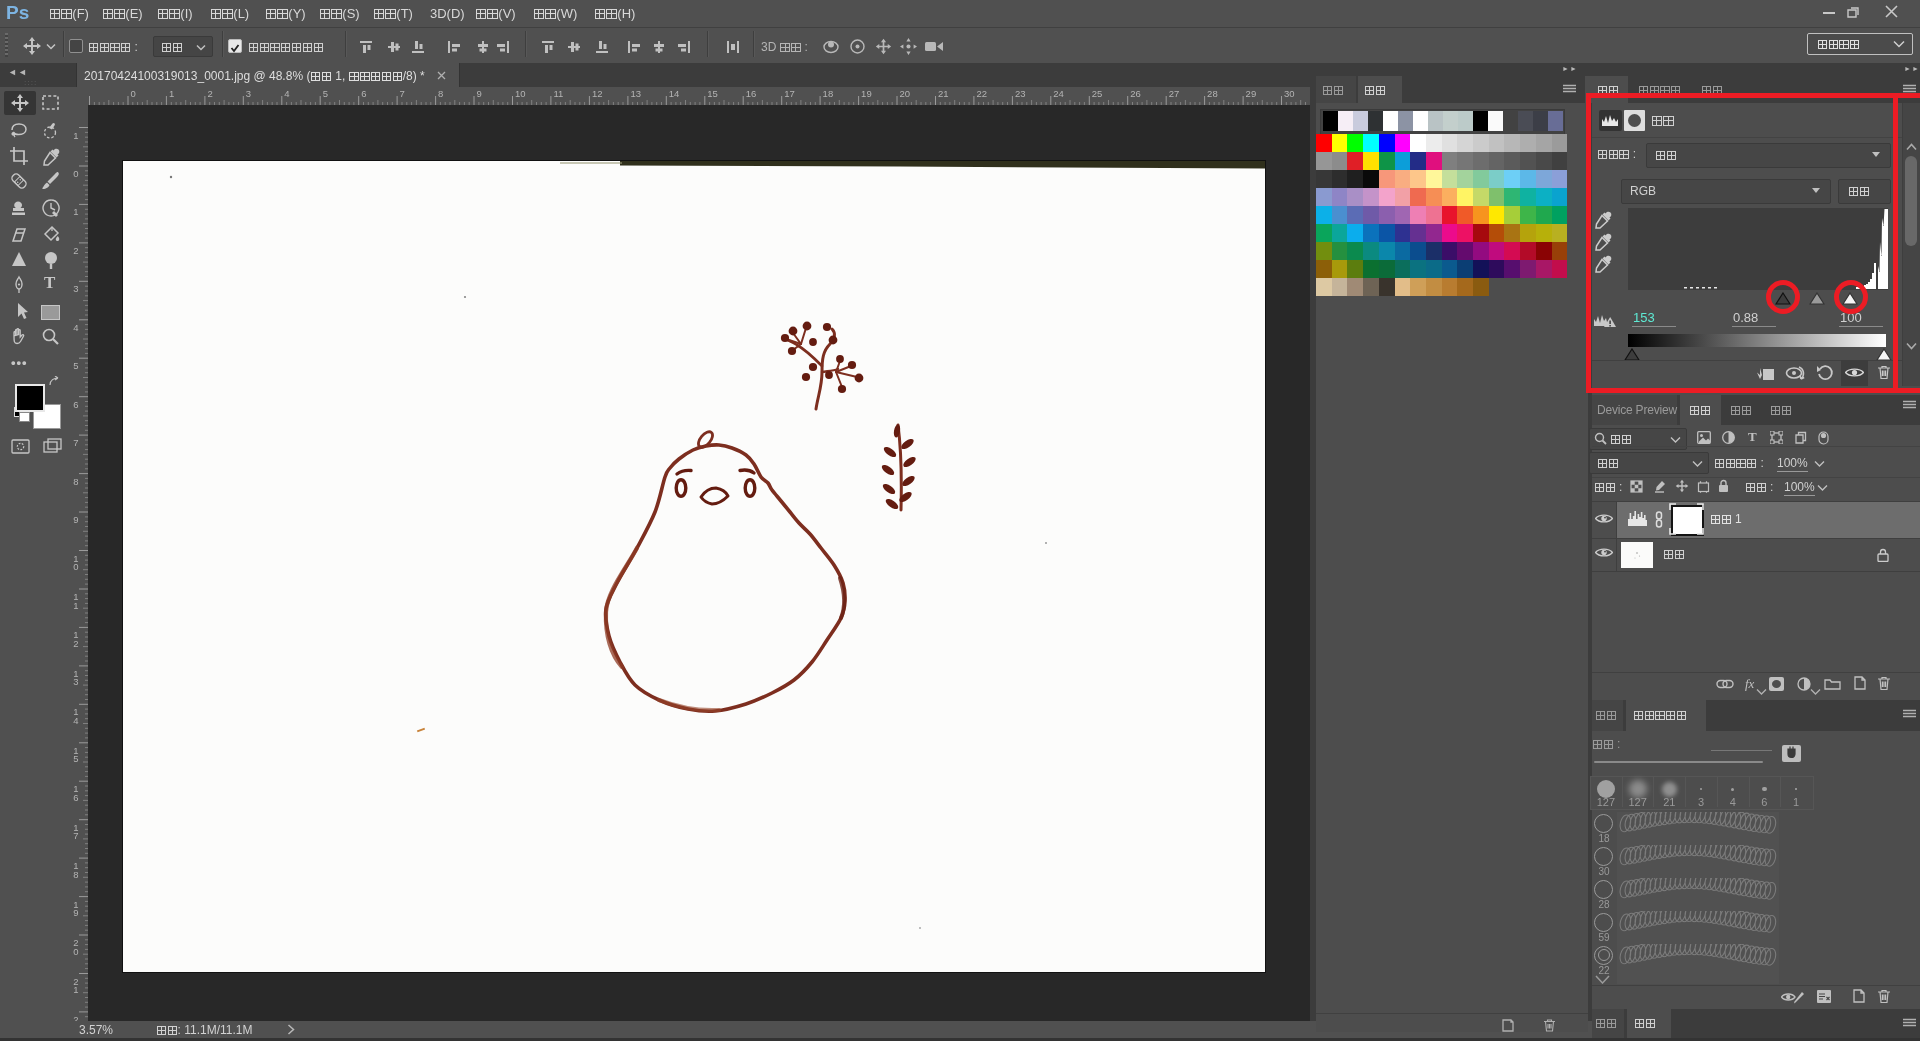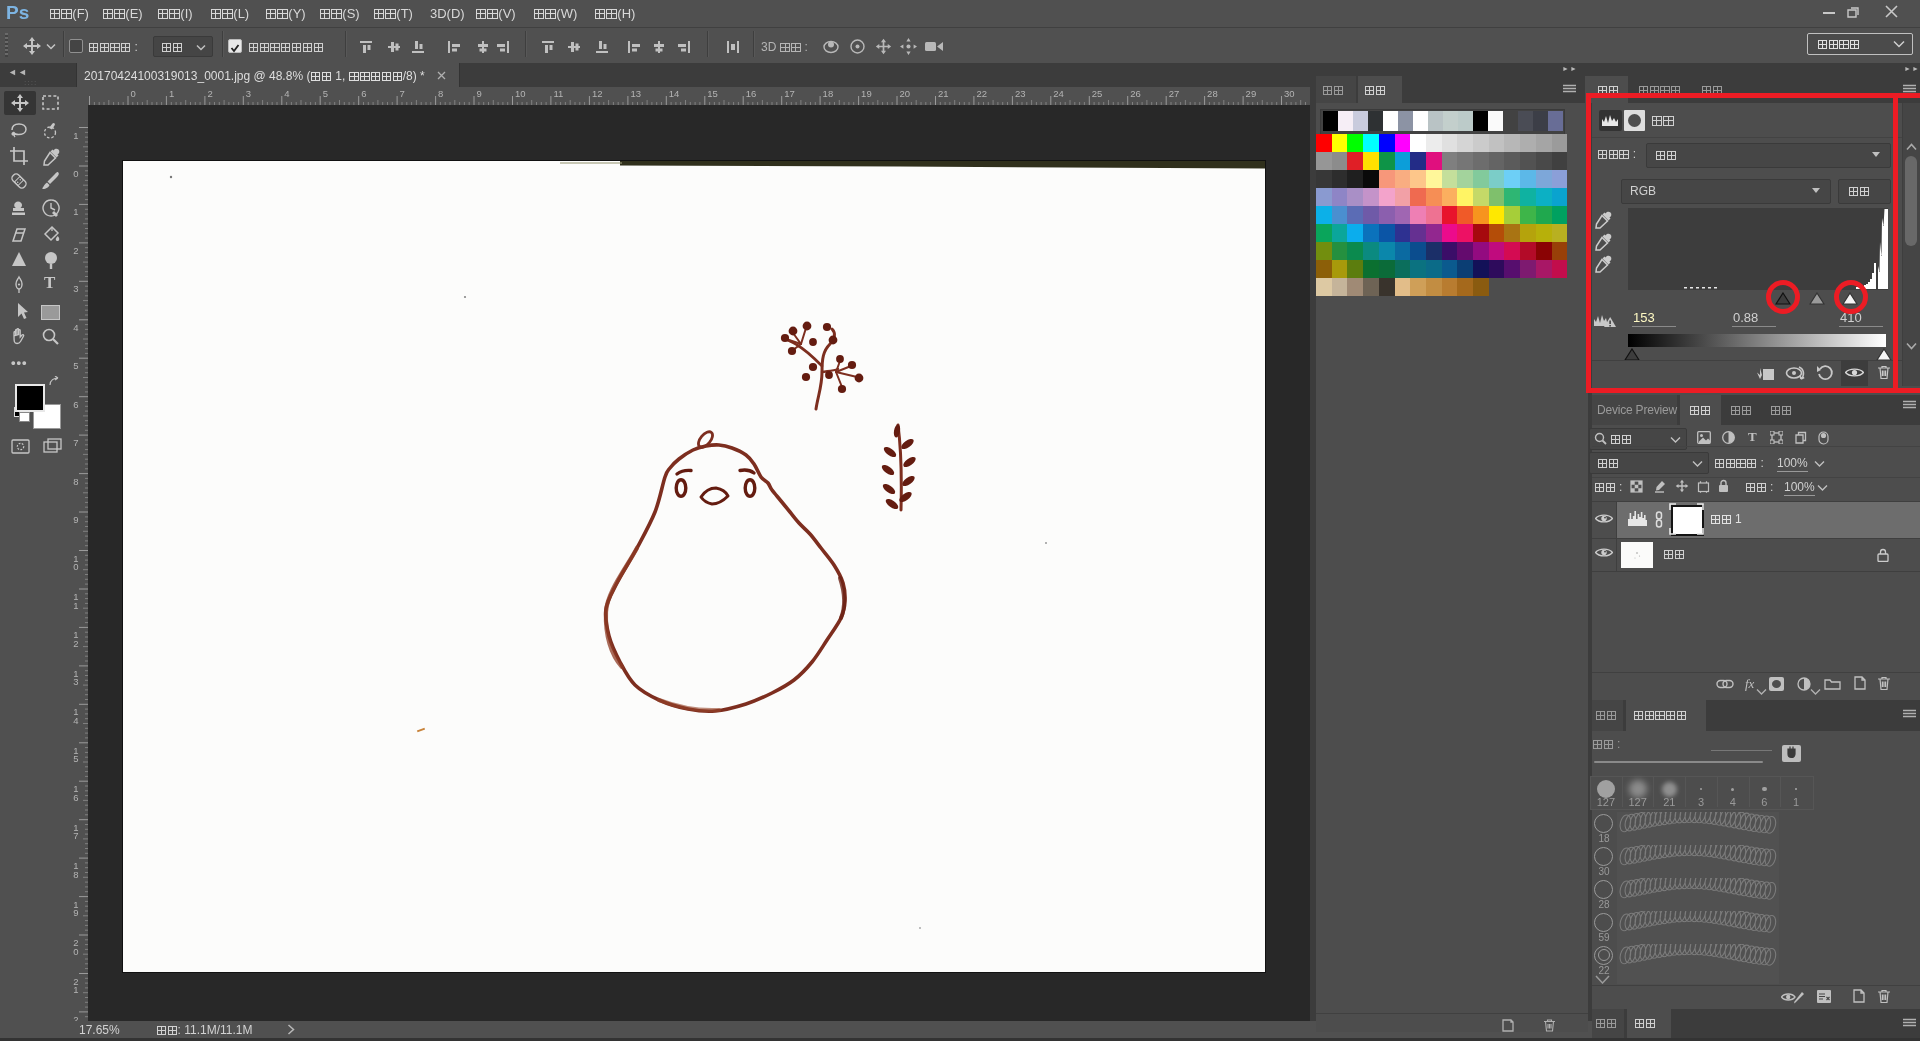--- a/index.html
+++ b/index.html
@@ -395,21 +395,21 @@
     <ellipse cx="889.0" cy="489.0" rx="7.2" ry="3.4" fill="#641c10" transform="rotate(35 889.0 489.0)"></ellipse>
     <ellipse cx="892.0" cy="504.0" rx="7.2" ry="3.4" fill="#641c10" transform="rotate(35 892.0 504.0)"></ellipse>
     <circle cx="171" cy="177" r="1.2" fill="#777"></circle>
     <circle cx="465" cy="297" r="1.1" fill="#888"></circle>
     <rect x="417" y="729" width="8" height="2" fill="#c8833a" transform="rotate(-20 421 730)"></rect>
     <circle cx="1046" cy="543" r="1" fill="#999"></circle>
     <circle cx="920" cy="928" r="1" fill="#aaa"></circle>
   </svg>
 
 <div class="abs" style="left:71px;top:1021px;width:1239px;height:17px;background:#505050">
- <span class="txt" style="position:absolute;left:8px;top:2px">17.65%</span>
+ <span class="txt" style="position:absolute;left:8px;top:2px">3.57%</span>
  <span class="txt" style="position:absolute;left:85px;top:2px"><span class="cj"></span><span class="cj"></span>: 11.1M/11.1M</span>
  <svg style="position:absolute;left:216px;top:3px" width="8" height="11">
       <path d="M1.5 1 L6.5 5.5 L1.5 10" fill="none" stroke="#b8b8b8" stroke-width="1.5"></path>
     </svg>
 </div>
 <div class="abs" style="left:0;top:1038px;width:1920px;height:3px;background:#333"></div>
 
 <div class="abs" style="left:1310px;top:63px;width:610px;height:958px;background:#3c3c3c"></div>
 <div class="abs" style="left:1316px;top:63px;width:272px;height:969px;background:#4d4d4d"></div>
 <div class="abs" style="left:1316px;top:63px;width:272px;height:13px;background:#3c3c3c"></div>
@@ -645,25 +645,25 @@
     </svg></div>
 <svg class="abs" style="left:1775px;top:292px" width="16" height="13">
     <path d="M8 1 L15 12 H1 Z" fill="#3d3d3d" stroke="#111" stroke-width="1.2"></path>
   </svg>
 <svg class="abs" style="left:1809px;top:292px" width="16" height="13">
     <path d="M8 1 L15 12 H1 Z" fill="#9a9a9a" stroke="#333" stroke-width="1.2"></path>
   </svg>
 <svg class="abs" style="left:1842px;top:292px" width="16" height="13">
     <path d="M8 1 L15 12 H1 Z" fill="#f5f5f5" stroke="#333" stroke-width="1.2"></path>
   </svg>
-<div class="abs" style="left:1633px;top:310px;color:#fef9c3;font-size:13px">153</div>
+<div class="abs" style="left:1633px;top:310px;color:#5eead4;font-size:13px">153</div>
 <div class="abs" style="left:1632px;top:326px;width:44px;height:1px;background:#8a8a8a"></div>
 <div class="abs" style="left:1733px;top:310px;color:#d0d0d0;font-size:13px">0.88</div>
 <div class="abs" style="left:1732px;top:326px;width:44px;height:1px;background:#8a8a8a"></div>
-<div class="abs" style="left:1840px;top:310px;color:#d0d0d0;font-size:13px">410</div>
+<div class="abs" style="left:1840px;top:310px;color:#d0d0d0;font-size:13px">100</div>
 <div class="abs" style="left:1839px;top:326px;width:44px;height:1px;background:#8a8a8a"></div>
 <svg class="abs" style="left:1593px;top:310px" width="24" height="19">
     <path d="M1 16 L1 9 L3 12 L5 6 L7 13 L9 5 L11 11 L13 8 L14 12 L14 16 Z" fill="#c8c8c8"></path>
     <path d="M17.2 7 L23 17 H11 Z" fill="#c8c8c8"></path>
     <rect x="16.3" y="10.5" width="1.6" height="3.5" fill="#444"></rect>
     <rect x="16.3" y="15" width="1.6" height="1.5" fill="#444"></rect>
   </svg>
 <div class="abs" style="left:1628px;top:334px;width:258px;height:13px;background:linear-gradient(90deg,#000,#fff)"></div>
 <svg class="abs" style="left:1624px;top:348px" width="16" height="13">
     <path d="M8 1 L15 12 H1 Z" fill="#3d3d3d" stroke="#111" stroke-width="1.2"></path>

